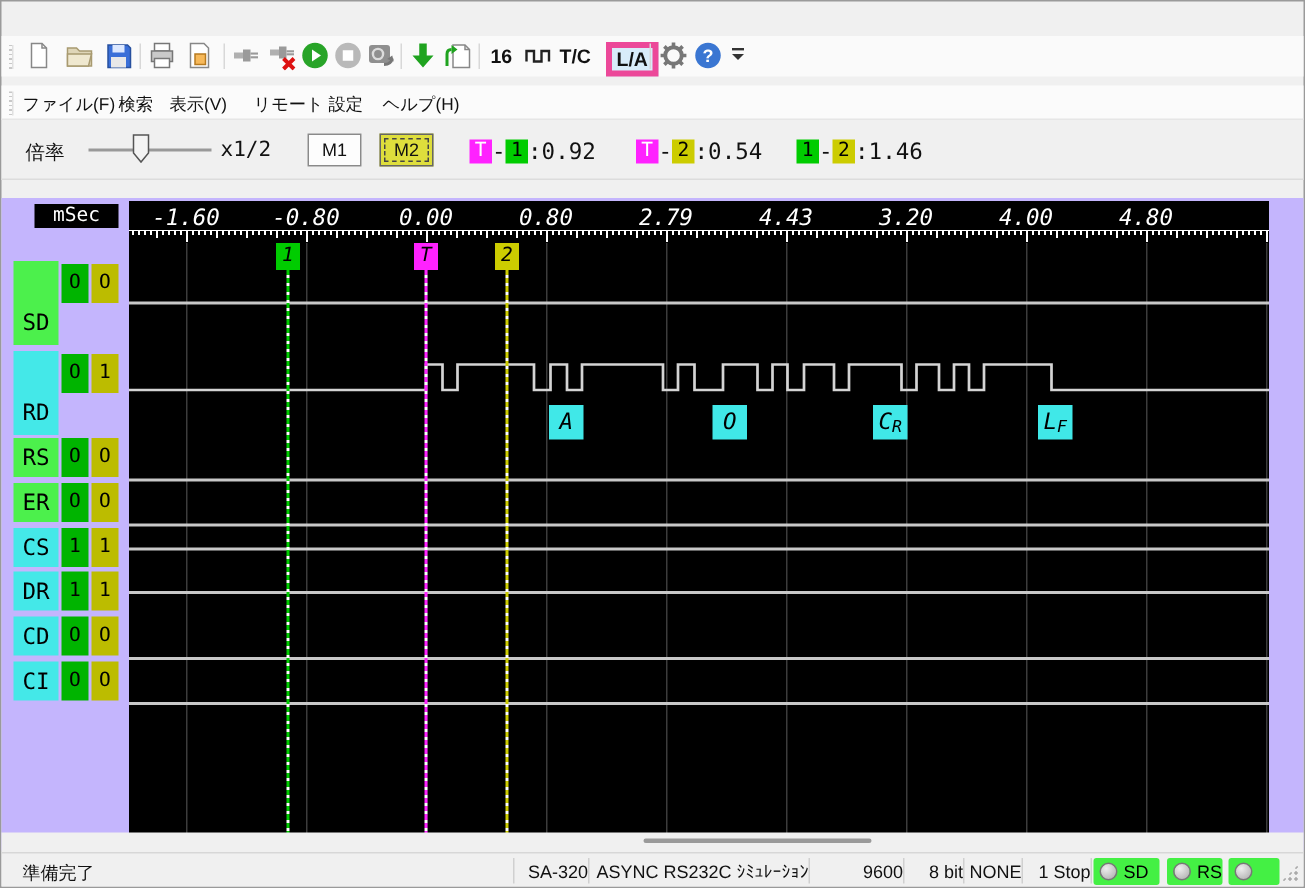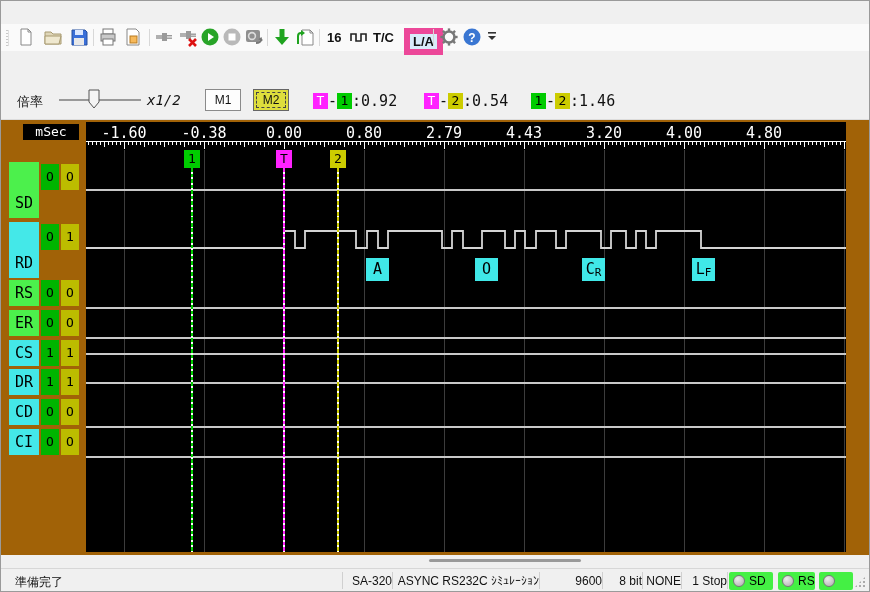--- a/index.html
+++ b/index.html
@@ -11,33 +11,33 @@
   .appicon .cdv { position:absolute; left:0; right:0; bottom:0px; font-size:6px; font-weight:bold; color:#043304; text-align:center; }
   .wtitle { position:absolute; left:36px; top:8px; font-size:13px; color:#111; }
   .winbtn { position:absolute; top:0; width:46px; height:29px; text-align:center; line-height:29px; font-size:12px; color:#222; }
   .btn-min { left:737px; } .btn-max { left:781px; } .btn-close { left:823px; }
   .btn-max .sq { display:inline-block; width:9px; height:9px; border:1px solid #222; vertical-align:middle; }
   .toolbar { position:absolute; left:1px; top:24px; right:1px; height:27px; background:#fafafa; }
   .grip { position:absolute; left:5px; top:6px; width:3px; height:16px; background-image:repeating-linear-gradient(to bottom,#c8c8c8 0 1px,transparent 1px 3px); border-right:1px solid #e0e0e0;}
   .tbi { position:absolute; top:3px; width:20px; height:20px; }
   .tbsep { position:absolute; top:5px; width:1px; height:17px; background:#d8d8d8; }
   .tbtext { position:absolute; top:6px; font-size:13px; font-weight:bold; color:#111; }
-  .la-box { border:6px solid #ec4899; background:#d8ecfa; padding:0 3px; top:4px; }
+  .la-box { border:4px solid #ec4899; background:#d8ecfa; padding:0 3px; top:4px; }
   .menubar { position:absolute; left:1px; top:57px; right:1px; height:23px; background:#fbfbfb; border-bottom:1px solid #e6e6e6; }
   .menuitem { position:absolute; top:5px; font-size:11.5px; color:#111; white-space:nowrap; }
   .zoomrow { position:absolute; left:1px; top:80px; right:1px; height:40px; background:#f0f0f0; border-bottom:1px solid #dcdcdc; }
   .zlabel { position:absolute; left:16px; top:13px; font-size:13px; color:#111; }
-  .xscale { position:absolute; left:146px; top:12px; font-size:14px; font-family:"DejaVu Sans Mono",monospace; color:#111;font-style:italic; }
+  .xscale { position:absolute; left:146px; top:12px; font-size:14px; font-family:"DejaVu Sans Mono",monospace; color:#111; }
   .mbtn { position:absolute; top:9px; width:36px; height:22px; background:#fdfdfd; border:1px solid #8a8a8a; font-size:12px; text-align:center; line-height:20px; color:#111; }
   .mbtn.m1 { left:204px; }
   .mbtn.m2 { left:252px; background:#dede3c; border-color:#666; outline:1px dashed #444; outline-offset:-4px; }
   .meas { position:absolute; top:12px; font-size:15px; font-family:"DejaVu Sans Mono",monospace; color:#111; display:flex; align-items:center; }
   .meas .mk { display:inline-block; width:15px; height:16px; text-align:center; line-height:16px; font-size:13px; }
-  .main { position:absolute; left:1px; top:120px; right:1px; height:435px; background:#a16207; }
-  #plot { position:absolute; left:85px; top:2px; width:760px; height:430px; background:#000; }
+  .main { position:absolute; left:1px; top:132px; right:1px; height:435px; background:#c4b5fd; }
+  #plot { position:absolute; left:85px; top:2px; width:760px; height:430px; background:#000;font-style:italic; }
   .mseclbl { position:absolute; left:22px; top:4px; width:56px; height:16px; background:#000; color:#fff; font-family:"DejaVu Sans Mono",monospace; font-size:13px; text-align:center; line-height:16px; }
   .rlabel { position:absolute; top:2px; width:64px; text-align:center; color:#fff; font-family:"DejaVu Sans Mono",monospace; font-size:15px; }
   .chname { position:absolute; left:8px; font-family:"DejaVu Sans Mono",monospace; font-size:15px; color:#000; width:30px; }
   .chval { position:absolute; width:18px; font-family:"DejaVu Sans Mono",monospace; font-size:13px; color:#000; text-align:center; }
   .markerbox { position:absolute; width:16px; height:18px; text-align:center; line-height:18px; font-size:13px; font-family:"DejaVu Sans Mono",monospace; color:#000; }
   .rdlabel { position:absolute; width:23px; height:23px; background:#40e8e8; color:#000; text-align:center; font-family:"DejaVu Sans Mono",monospace; font-size:15px; line-height:22px;}
   .rdlabel .sub { font-size:11px; vertical-align:-2px; }
   .scrollgap { position:absolute; left:1px; top:555px; right:1px; height:13px; background:#f0f0f0; }
   .hthumb { position:absolute; left:428px; top:4px; width:152px; height:3px; background:#9a9a9a; border-radius:1.5px; }
   .statusbar { position:absolute; left:1px; top:568px; right:1px; height:23px; background:#f0f0f0; border-top:1px solid #d7d7d7; }
@@ -146,20 +146,31 @@
           <circle cx="10" cy="10" r="8.5" fill="#3a76d2"></circle>
           <text x="10" y="14.5" font-size="12" font-weight="bold" fill="#fff" text-anchor="middle" font-family="Liberation Sans">?</text>
         </svg>
         <svg class="tbi" style="left:481px" width="20" height="20" viewBox="0 0 20 20">
           <path d="M6 9l4 4 4-4z" fill="#333"></path>
           <rect x="6" y="5" width="8" height="1.6" fill="#333"></rect>
         </svg>
       </div>
   </div>
 
+  <div class="menubar">
+    <div class="grip" style="top:4px"></div>
+    <div id="menu-items">
+        <div class="menuitem" style="left:14px">ファイル(F)</div>
+        <div class="menuitem" style="left:78px">検索</div>
+        <div class="menuitem" style="left:112px">表示(V)</div>
+        <div class="menuitem" style="left:168px">リモート</div>
+        <div class="menuitem" style="left:218px">設定</div>
+        <div class="menuitem" style="left:254px">ヘルプ(H)</div>
+      </div>
+  </div>
 
   <div class="zoomrow">
     <div class="zlabel">倍率</div>
     <svg class="slider-thumb" style="position:absolute; left:56px; top:8px;" width="90" height="24">
       <line x1="2" y1="12" x2="84" y2="12" stroke="#999" stroke-width="2"></line>
       <polygon points="32,2 42,2 42,14 37,20 32,14" fill="#f4f4f4" stroke="#555" stroke-width="1"></polygon>
     </svg>
     <div class="xscale">x1/2</div>
     <div class="mbtn m1">M1</div>
     <div class="mbtn m2">M2</div>
@@ -208,21 +219,21 @@
         <div class="chval" style="left:60px;top:249px;height:26px;line-height:26px;background:#bcbc00">1</div>
         <div class="chname" style="left:8px;top:279px;width:30px;height:26px;background:#44e8e8;line-height:26px;text-align:center;">CD</div>
         <div class="chval" style="left:40px;top:279px;height:26px;line-height:26px;background:#00b400">O</div>
         <div class="chval" style="left:60px;top:279px;height:26px;line-height:26px;background:#bcbc00">O</div>
         <div class="chname" style="left:8px;top:309px;width:30px;height:26px;background:#44e8e8;line-height:26px;text-align:center;">CI</div>
         <div class="chval" style="left:40px;top:309px;height:26px;line-height:26px;background:#00b400">O</div>
         <div class="chval" style="left:60px;top:309px;height:26px;line-height:26px;background:#bcbc00">O</div>
       </div>
     <div id="plot">
         <div class="rlabel" style="left:6px">-1.60</div>
-        <div class="rlabel" style="left:86px">-0.38</div>
+        <div class="rlabel" style="left:86px">-0.80</div>
         <div class="rlabel" style="left:166px">0.00</div>
         <div class="rlabel" style="left:246px">0.80</div>
         <div class="rlabel" style="left:326px">2.79</div>
         <div class="rlabel" style="left:406px">4.43</div>
         <div class="rlabel" style="left:486px">3.20</div>
         <div class="rlabel" style="left:566px">4.00</div>
         <div class="rlabel" style="left:646px">4.80</div>
         <svg shape-rendering="crispEdges" style="position:absolute;left:0;top:0" width="760" height="30">
           <line x1="0" y1="19.5" x2="760" y2="19.5" stroke="#fff" stroke-width="1"></line>
           <line x1="2.5" y1="20" x2="2.5" y2="22.5" stroke="#fff" stroke-width="1"></line>

